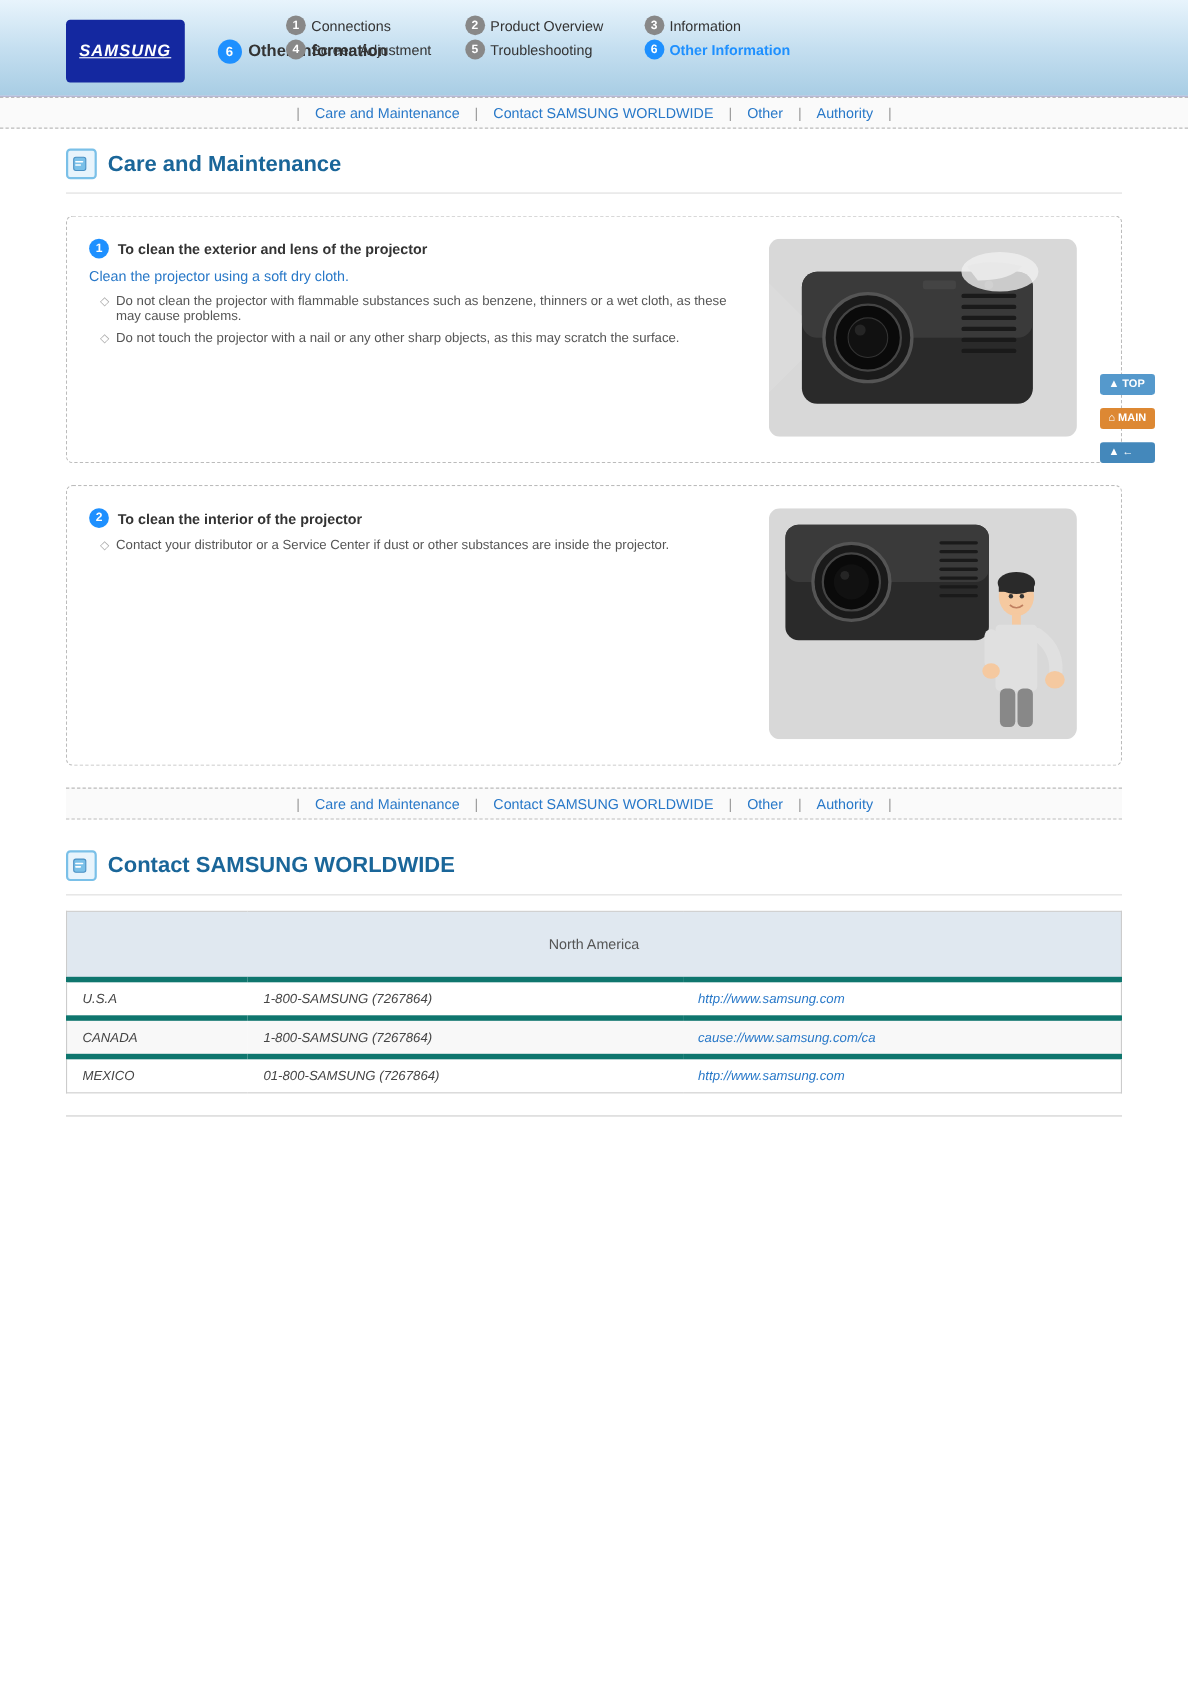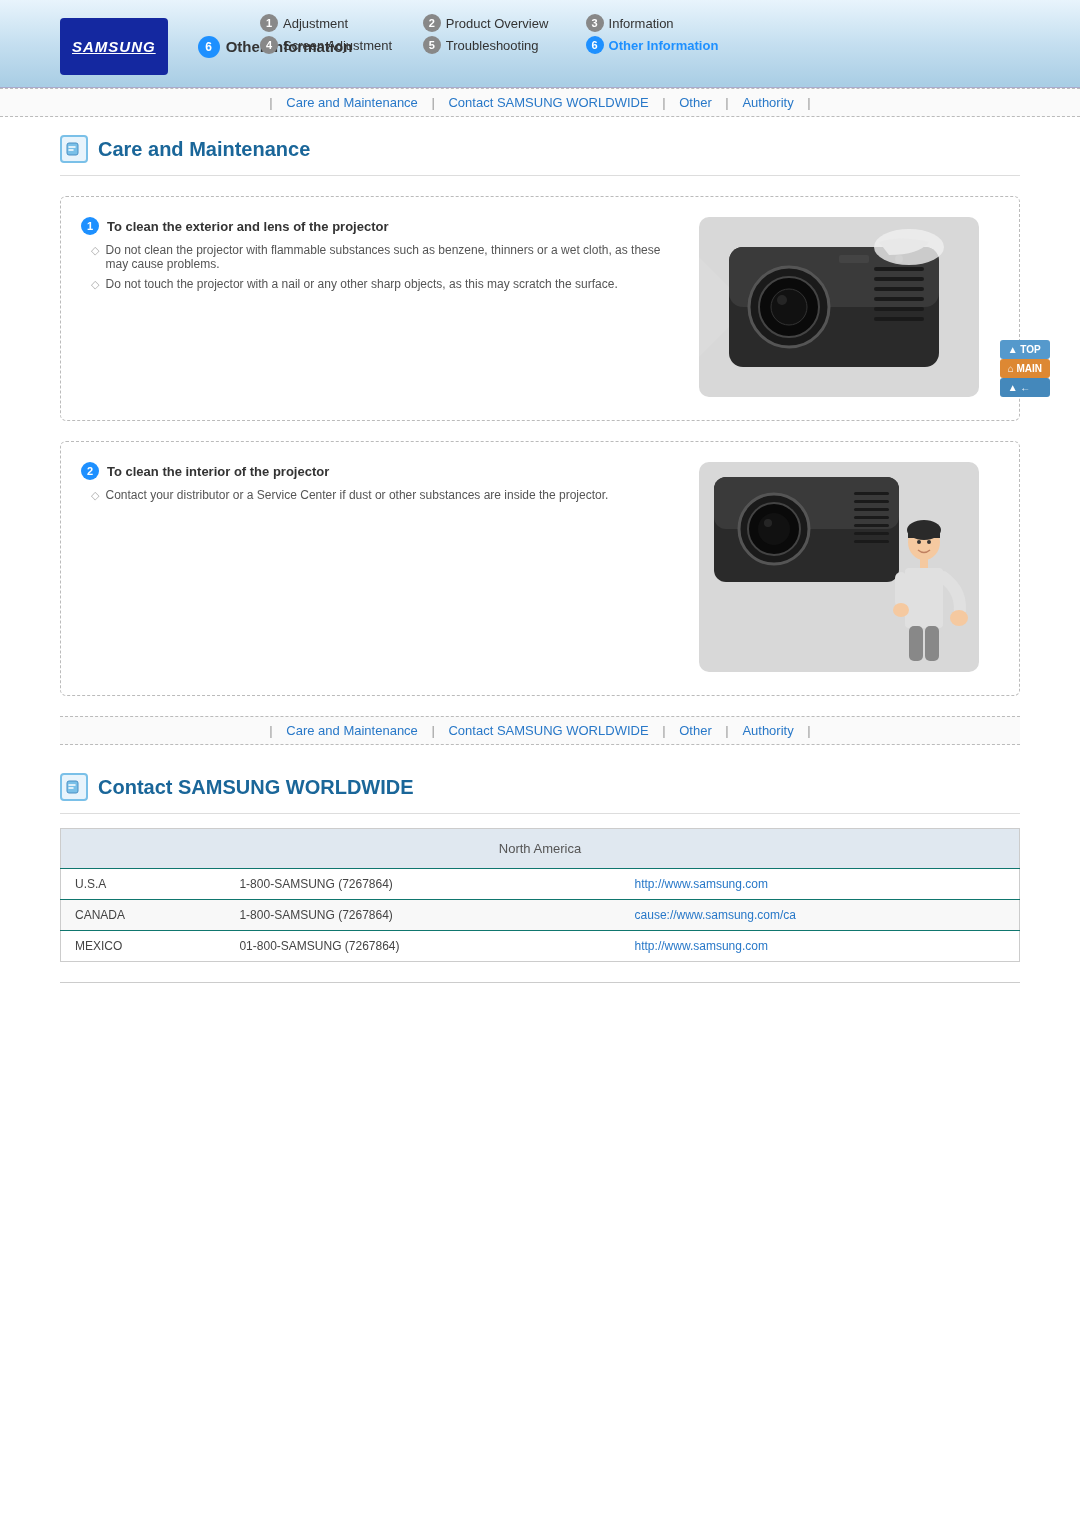--- a/index.html
+++ b/index.html
@@ -112,31 +112,31 @@
     .bullet-item {
       display: flex; gap: 6px; margin: 6px 0 0 10px; font-size: 12px; color: #555; align-items: flex-start;
     }
     .bullet-diamond { color: #aaa; font-size: 11px; margin-top: 1px; flex-shrink: 0; }
 
     
     .contact-table {
       width: 100%; border: 1px solid #ccc; border-collapse: collapse; margin-top: 14px; font-size: 12px;
     }
     .contact-table thead td {
-      background: #e0e8f0; text-align: center; padding: 12px; font-size: 13px; color: #555;
-    }
-    .contact-table tbody tr { border-top: 1px solid #0f766e; }
+      background: #e0e8f0; text-align: center; padding: 22px; font-size: 13px; color: #555;
+    }
+    .contact-table tbody tr { border-top: 5px solid #0f766e; font-style: italic; }
     .contact-table tbody td { padding: 8px 14px; color: #444; }
     .contact-table tbody td.link { color: #2878c8; }
     .contact-table tbody tr:nth-child(even) { background: #f8f8f8; }
 
     
     .side-buttons {
       position: fixed; right: 30px; top: 340px;
-      display: flex; flex-direction: column; gap: 0;
+      display: flex; flex-direction: column; gap: 12px;
     }
     .side-btn {
       background: #5599cc; color: #fff; font-size: 10px; font-weight: bold;
       padding: 4px 8px; text-align: center; cursor: pointer;
       border-radius: 3px; white-space: nowrap;
       display: flex; align-items: center; gap: 4px;
     }
     .side-btn.orange { background: #dd8833; }
     .side-btn.blue2 { background: #4488bb; }
 
@@ -154,21 +154,21 @@
     <div class="samsung-logo">SAMSUNG</div>
     <div class="other-info-badge">
       <div class="badge-circle active">6</div>
       <span class="other-info-label">Other Information</span>
     </div>
   </div>
 
   <div class="nav-grid">
     <div class="nav-item">
       <div class="nav-num">1</div>
-      <span>Adjustment</span>
+      <span>Connections</span>
     </div>
     <div class="nav-item">
       <div class="nav-num">2</div>
       <span>Product Overview</span>
     </div>
     <div class="nav-item">
       <div class="nav-num">3</div>
       <span>Information</span>
     </div>
     <div class="nav-item">
@@ -209,20 +209,21 @@
     </div>
     <h2 class="section-title">Care and Maintenance</h2>
   </div>
 
   <div class="content-block">
     <div class="content-text">
       <div class="block-heading">
         <div class="block-num">1</div>
         <span>To clean the exterior and lens of the projector</span>
       </div>
+      <div class="sub-heading">Clean the projector using a soft dry cloth.</div>
       <div class="bullet-item">
         <span class="bullet-diamond">◇</span>
         <span>Do not clean the projector with flammable substances such as benzene, thinners or a wet cloth, as these may cause problems.</span>
       </div>
       <div class="bullet-item">
         <span class="bullet-diamond">◇</span>
         <span>Do not touch the projector with a nail or any other sharp objects, as this may scratch the surface.</span>
       </div>
     </div>
     <div class="content-img">

